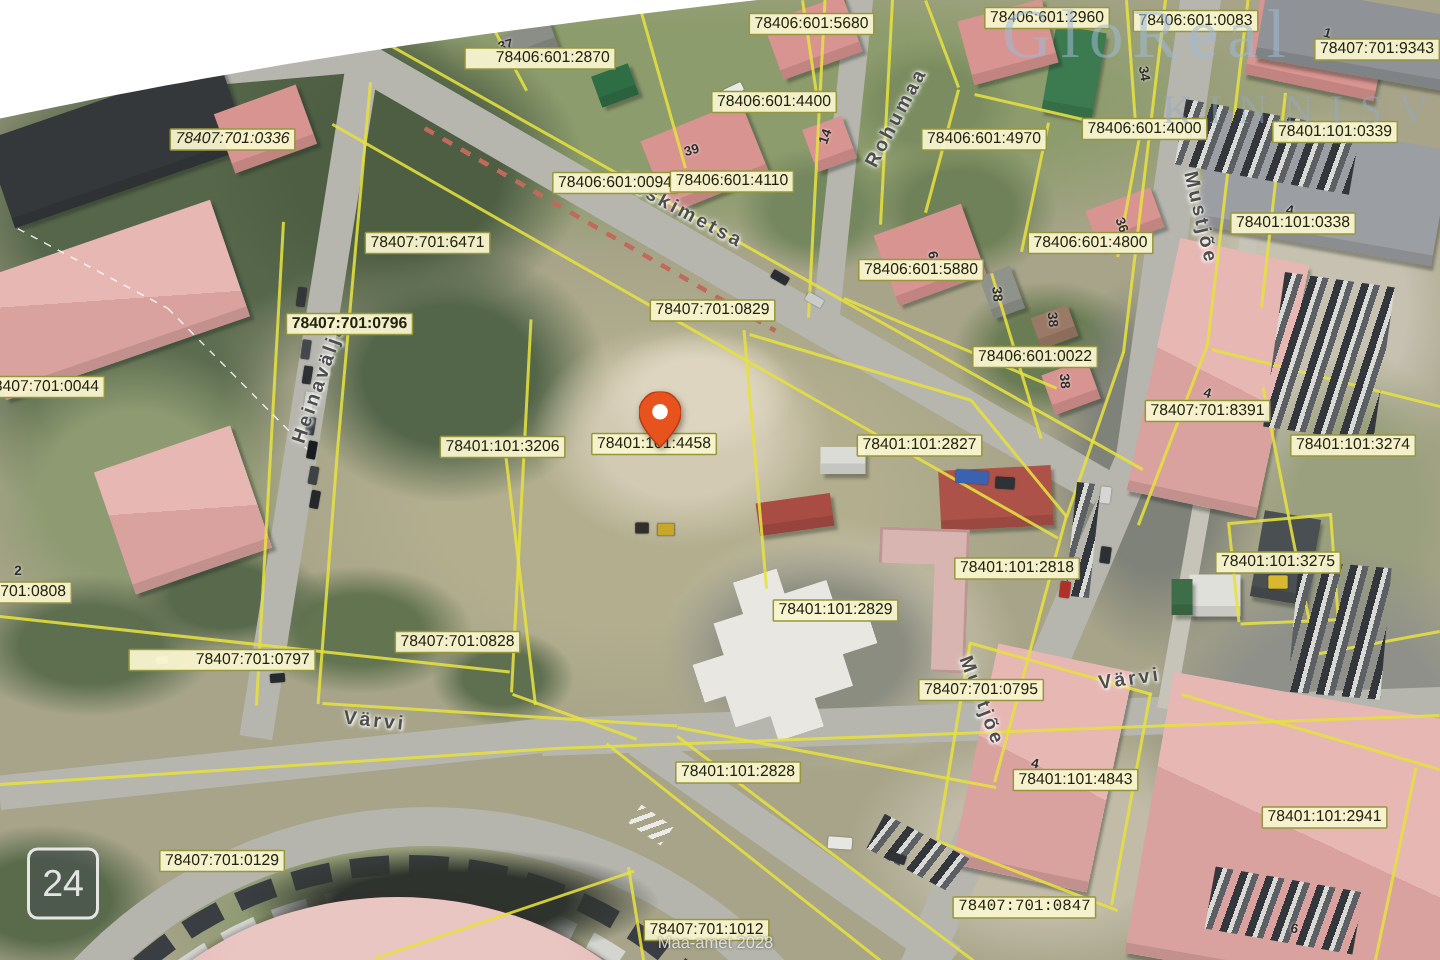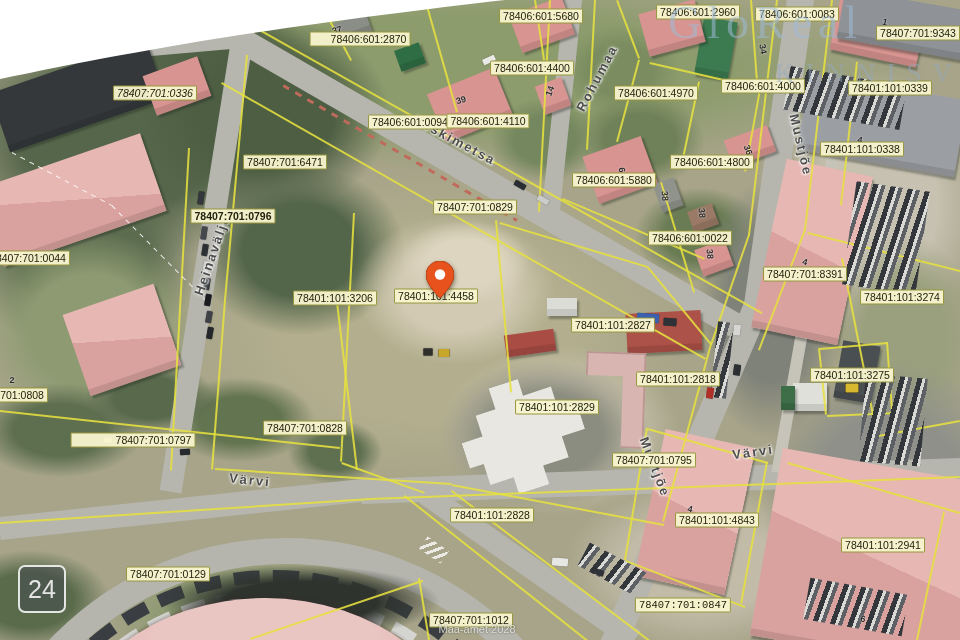--- a/index.html
+++ b/index.html
@@ -237,49 +237,49 @@
       <div class="hn" style="left: 690px; top: 509px; transform: translate(-50%, -50%) rotate(12deg);">4</div>
       <div class="hn" style="left: 863px; top: 619px; transform: translate(-50%, -50%) rotate(10deg);">6</div>
     </div>
   <div id="label-layer">
       <div class="pl" style="left: 155px; top: 93px; font-style: italic;">78407:701:0336</div>
       <div class="pl" style="left: 360px; top: 39px; padding-left: 20px;">78406:601:2870</div>
       <div class="pl" style="left: 541px; top: 16px;">78406:601:5680</div>
       <div class="pl" style="left: 698px; top: 12px;">78406:601:2960</div>
       <div class="pl" style="left: 797px; top: 14px;">78406:601:0083</div>
       <div class="pl" style="left: 918px; top: 33px;">78407:701:9343</div>
-      <div class="pl" style="left: 532px; top: 68px;">78406:601:4400</div>
+      <div class="pl" style="left: 516px; top: 68px;">78406:601:4400</div>
       <div class="pl" style="left: 656px; top: 93px;">78406:601:4970</div>
       <div class="pl" style="left: 763px; top: 86px;">78406:601:4000</div>
       <div class="pl" style="left: 890px; top: 88px;">78401:101:0339</div>
       <div class="pl" style="left: 410px; top: 122px;">78406:601:0094</div>
       <div class="pl" style="left: 488px; top: 121px;">78406:601:4110</div>
       <div class="pl" style="left: 285px; top: 162px;">78407:701:6471</div>
       <div class="pl" style="left: 862px; top: 149px;">78401:101:0338</div>
       <div class="pl" style="left: 614px; top: 180px;">78406:601:5880</div>
       <div class="pl" style="left: 233px; top: 216px; font-weight: bold;">78407:701:0796</div>
-      <div class="pl" style="left: 712px; top: 162px;">78406:601:4800</div>
+      <div class="pl" style="left: 727px; top: 162px;">78406:601:4800</div>
       <div class="pl" style="left: 475px; top: 207px;">78407:701:0829</div>
       <div class="pl" style="left: 690px; top: 238px;">78406:601:0022</div>
       <div class="pl" style="left: 28px; top: 258px;">78407:701:0044</div>
       <div class="pl" style="left: 335px; top: 298px;">78401:101:3206</div>
       <div class="pl" style="left: 436px; top: 296px;">78401:101:4458</div>
-      <div class="pl" style="left: 613px; top: 297px; margin-top: 28px;">78401:101:2827</div>
+      <div class="pl" style="left: 613px; top: 297px;">78401:101:2827</div>
       <div class="pl" style="left: 805px; top: 274px;">78407:701:8391</div>
       <div class="pl" style="left: 902px; top: 297px;">78401:101:3274</div>
       <div class="pl" style="left: 852px; top: 375px;">78401:101:3275</div>
       <div class="pl" style="left: 678px; top: 379px;">78401:101:2818</div>
       <div class="pl" style="left: 557px; top: 407px;">78401:101:2829</div>
       <div class="pl" style="left: 305px; top: 428px;">78407:701:0828</div>
       <div class="pl" style="left: 6px; top: 395px;">78407:701:0808</div>
       <div class="pl" style="left: 654px; top: 460px;">78407:701:0795</div>
-      <div class="pl" style="left: 133px; top: 440px; padding-left: 44px;">78407:701:0797</div>
+      <div class="pl" style="left: 148px; top: 440px; padding-left: 44px;">78407:701:0797</div>
       <div class="pl" style="left: 717px; top: 520px;">78401:101:4843</div>
       <div class="pl" style="left: 883px; top: 545px;">78401:101:2941</div>
-      <div class="pl" style="left: 148px; top: 574px; margin-left: 20px;">78407:701:0129</div>
+      <div class="pl" style="left: 148px; top: 574px;">78407:701:0129</div>
       <div class="pl" style="left: 492px; top: 515px;">78401:101:2828</div>
       <div class="pl" style="left: 683px; top: 605px; font-family: Liberation Mono, monospace;">78407:701:0847</div>
       <div class="pl" style="left: 471px; top: 620px;">78407:701:1012</div>
     </div>
 
   <div id="marker" style="left: 426px; top: 261px;">
     <svg width="28" height="37" viewBox="0 0 28 37">
       <path d="M14,0 C6.3,0 0,6.3 0,14 C0,24 14,37 14,37 C14,37 28,24 28,14 C28,6.3 21.7,0 14,0 Z" fill="#e8531d" stroke="#b83c10" stroke-width="1"></path>
       <circle cx="14" cy="13.5" r="5.2" fill="#ffffff"></circle>
     </svg>

